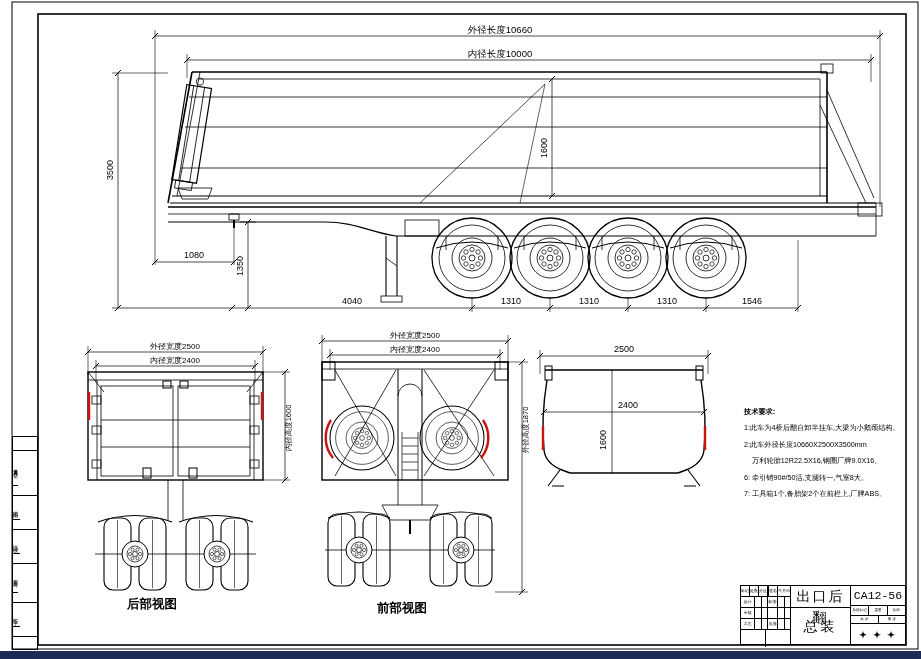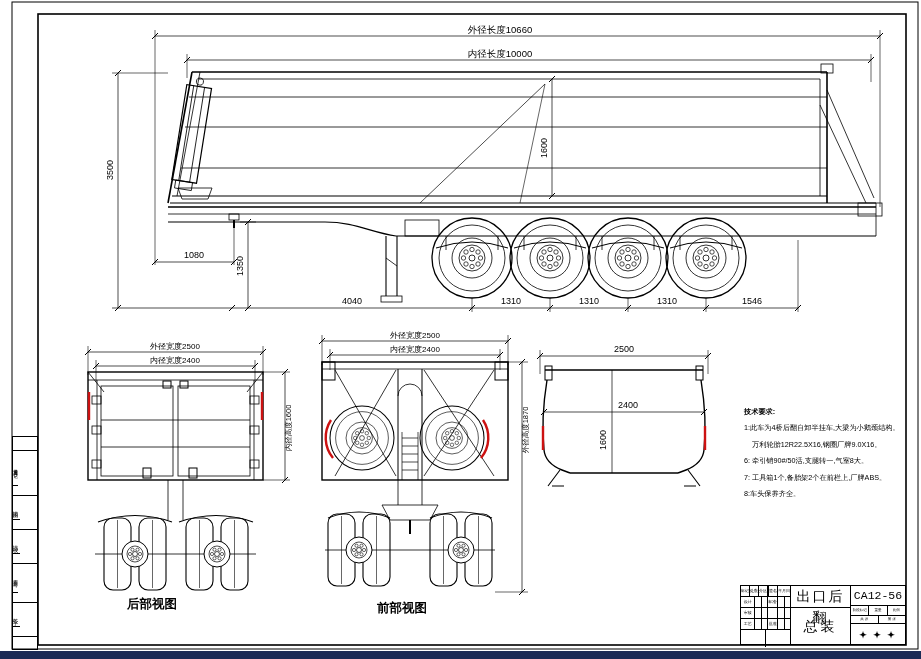--- a/index.html
+++ b/index.html
@@ -309,24 +309,24 @@
           <circle cx="2.5" cy="-4.3" r="1.6" stroke-width="0.6"></circle>
       <circle r="2.5" stroke-width="0.7"></circle>
     </g>
   </defs>
 </svg>
 
 
 <div id="tech-notes" class="overlay">
   <div class="tn-title">技术要求:</div>
   <div>1:此车为4桥后翻自卸半挂车,大梁为小鹅颈结构。</div>
+  <div>2:此车外径长度10660X2500X3500mm</div>
   <div class="indent">万利轮胎12R22.5X16,钢圈厂牌9.0X16。</div>
   <div>6: 牵引销90#/50活,支腿转一,气室8大。</div>
   <div>7: 工具箱1个,备胎架2个在前栏上,厂牌ABS。</div>
-  <div>8:车头保养齐全。</div>
 </div>
 
 
 <div id="left-strip" class="overlay">
   <div class="blank" style="height:13px"></div>
   <div class="cell" style="height:34px;font-size:4.5px">借通用件登记</div>
   <div class="blank" style="height:9px"></div>
   <div class="cell" style="height:23px">描图</div>
   <div class="blank" style="height:9px"></div>
   <div class="cell" style="height:23px">描校</div>

